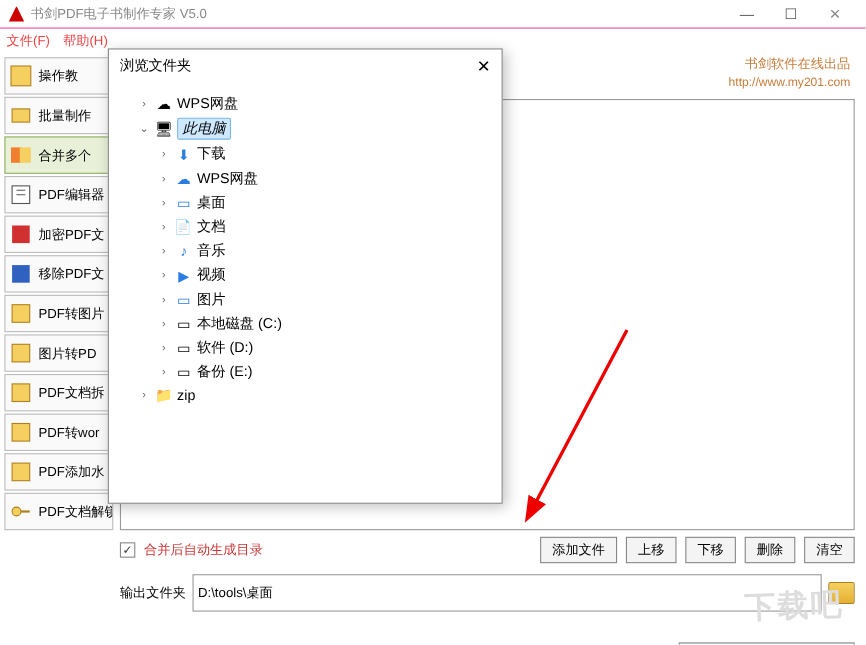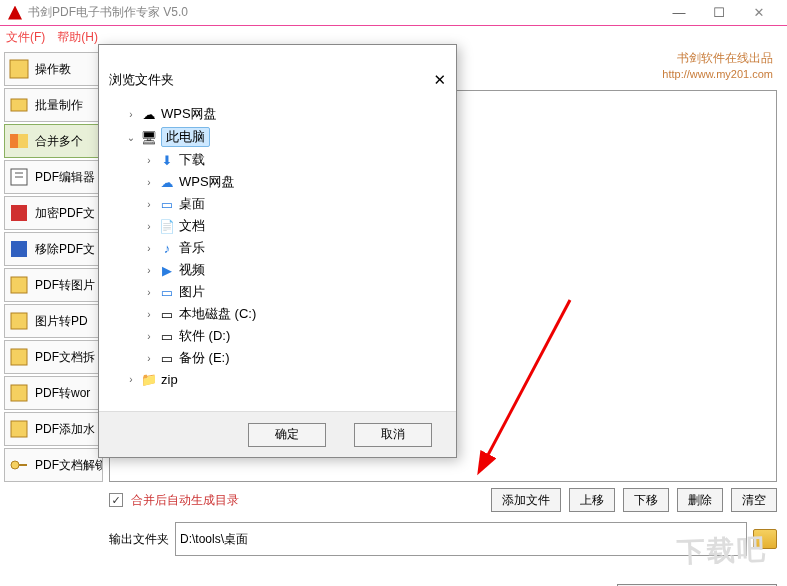--- a/index.html
+++ b/index.html
@@ -30,28 +30,28 @@
 .chk.on::after { content: "✓"; font-size: 11px; color: #333; }
 .btn { height: 24px; padding: 0 10px; border: 1px solid #888; background: #f4f4f4; font-size: 12px; display: inline-flex; align-items: center; cursor: pointer; }
 .btn.black { border: 1px solid #000; }
 .outputrow { display: flex; align-items: center; margin-top: 10px; font-size: 12px; gap: 6px; }
 .outputrow input { flex: 1; height: 22px; border: 1px solid #999; padding: 16px 4px; font-size: 12px; }
 .foldericon { width: 24px; height: 20px; background: linear-gradient(#f5d060,#e5b030); border: 1px solid #b08020; border-radius: 2px; }
 .startrow { display: flex; justify-content: flex-end; margin-top: 12px; }
 .startbtn { width: 160px; height: 30px; border: 1px solid #888; background: #f4f4f4; font-size: 13px; display: flex; align-items: center; justify-content: center; cursor: pointer; margin-top: 16px; }
 
 .dialog { position: absolute; left: 98px; top: 44px; width: 359px; height: 414px; background: #fff; border: 1px solid #888; box-shadow: 3px 3px 12px rgba(0,0,0,.25); display: flex; flex-direction: column; }
-.dlgtitle { height: 30px; display: flex; align-items: center; padding: 0 10px; font-size: 13px; justify-content: space-between; margin-top: 20px; }
+.dlgtitle { height: 30px; display: flex; align-items: center; padding: 0 10px; font-size: 13px; justify-content: space-between; }
 .dlgbody { flex: 1; padding: 8px; overflow: auto; font-size: 13px; }
 .tree ul { list-style: none; padding-left: 18px; }
 .tree li { padding: 2px 0; display: flex; align-items: center; gap: 4px; white-space: nowrap; }
 .tree li.row { cursor: pointer; }
 .tree .exp { width: 12px; color: #666; font-size: 10px; display: inline-block; text-align: center; }
 .tree .nicon { width: 16px; height: 16px; display: inline-flex; align-items: center; justify-content: center; }
-.tree .sel { background: #cde8ff; border: 1px solid #7ab8e8; padding: 0 4px; border-radius: 2px; }
+.tree .sel { background: #cde8ff; border: 1px solid #7ab8e8; padding: 0 4px; border-radius: 2px; font-style: italic; }
 .dlgfoot { height: 46px; display: flex; align-items: center; justify-content: flex-end; gap: 28px; padding: 0 24px; background: #f0f0f0; border-top: 1px solid #ddd; }
 .dlgfoot .btn { width: 78px; justify-content: center; }
 
 .arrow { position: absolute; pointer-events: none; }
 .watermark { position: absolute; right: 20px; bottom: 16px; font-size: 28px; color: #ddd; font-weight: bold; letter-spacing: 2px; pointer-events: none; transform: rotate(-2deg); }
 </style>
 </head>
 <body>
 
 <div class="titlebar">
@@ -244,24 +244,20 @@
             <span>备份 (E:)</span>
           </li>
       </ul>
       <li class="row">
           <span class="exp">›</span>
           <span class="nicon" style="color:#e5b030">📁</span>
           <span>zip</span>
         </li>
     </ul>
   </div>
-  <div class="dlgfoot">
-    <span class="btn">确定</span>
-    <span class="btn">取消</span>
-  </div>
 </div>
 
 <svg class="arrow" style="left:460px;top:290px" width="120" height="200">
   <defs>
       <marker id="ah" markerWidth="10" markerHeight="10" refX="6" refY="3" orient="auto">
         <path d="M0,0 L8,3 L0,6 Z" fill="#e00"></path>
       </marker>
     </defs>
   <line x1="110" y1="10" x2="20" y2="180" stroke="#e00" stroke-width="3" marker-end="url(#ah)"></line>
 </svg>

